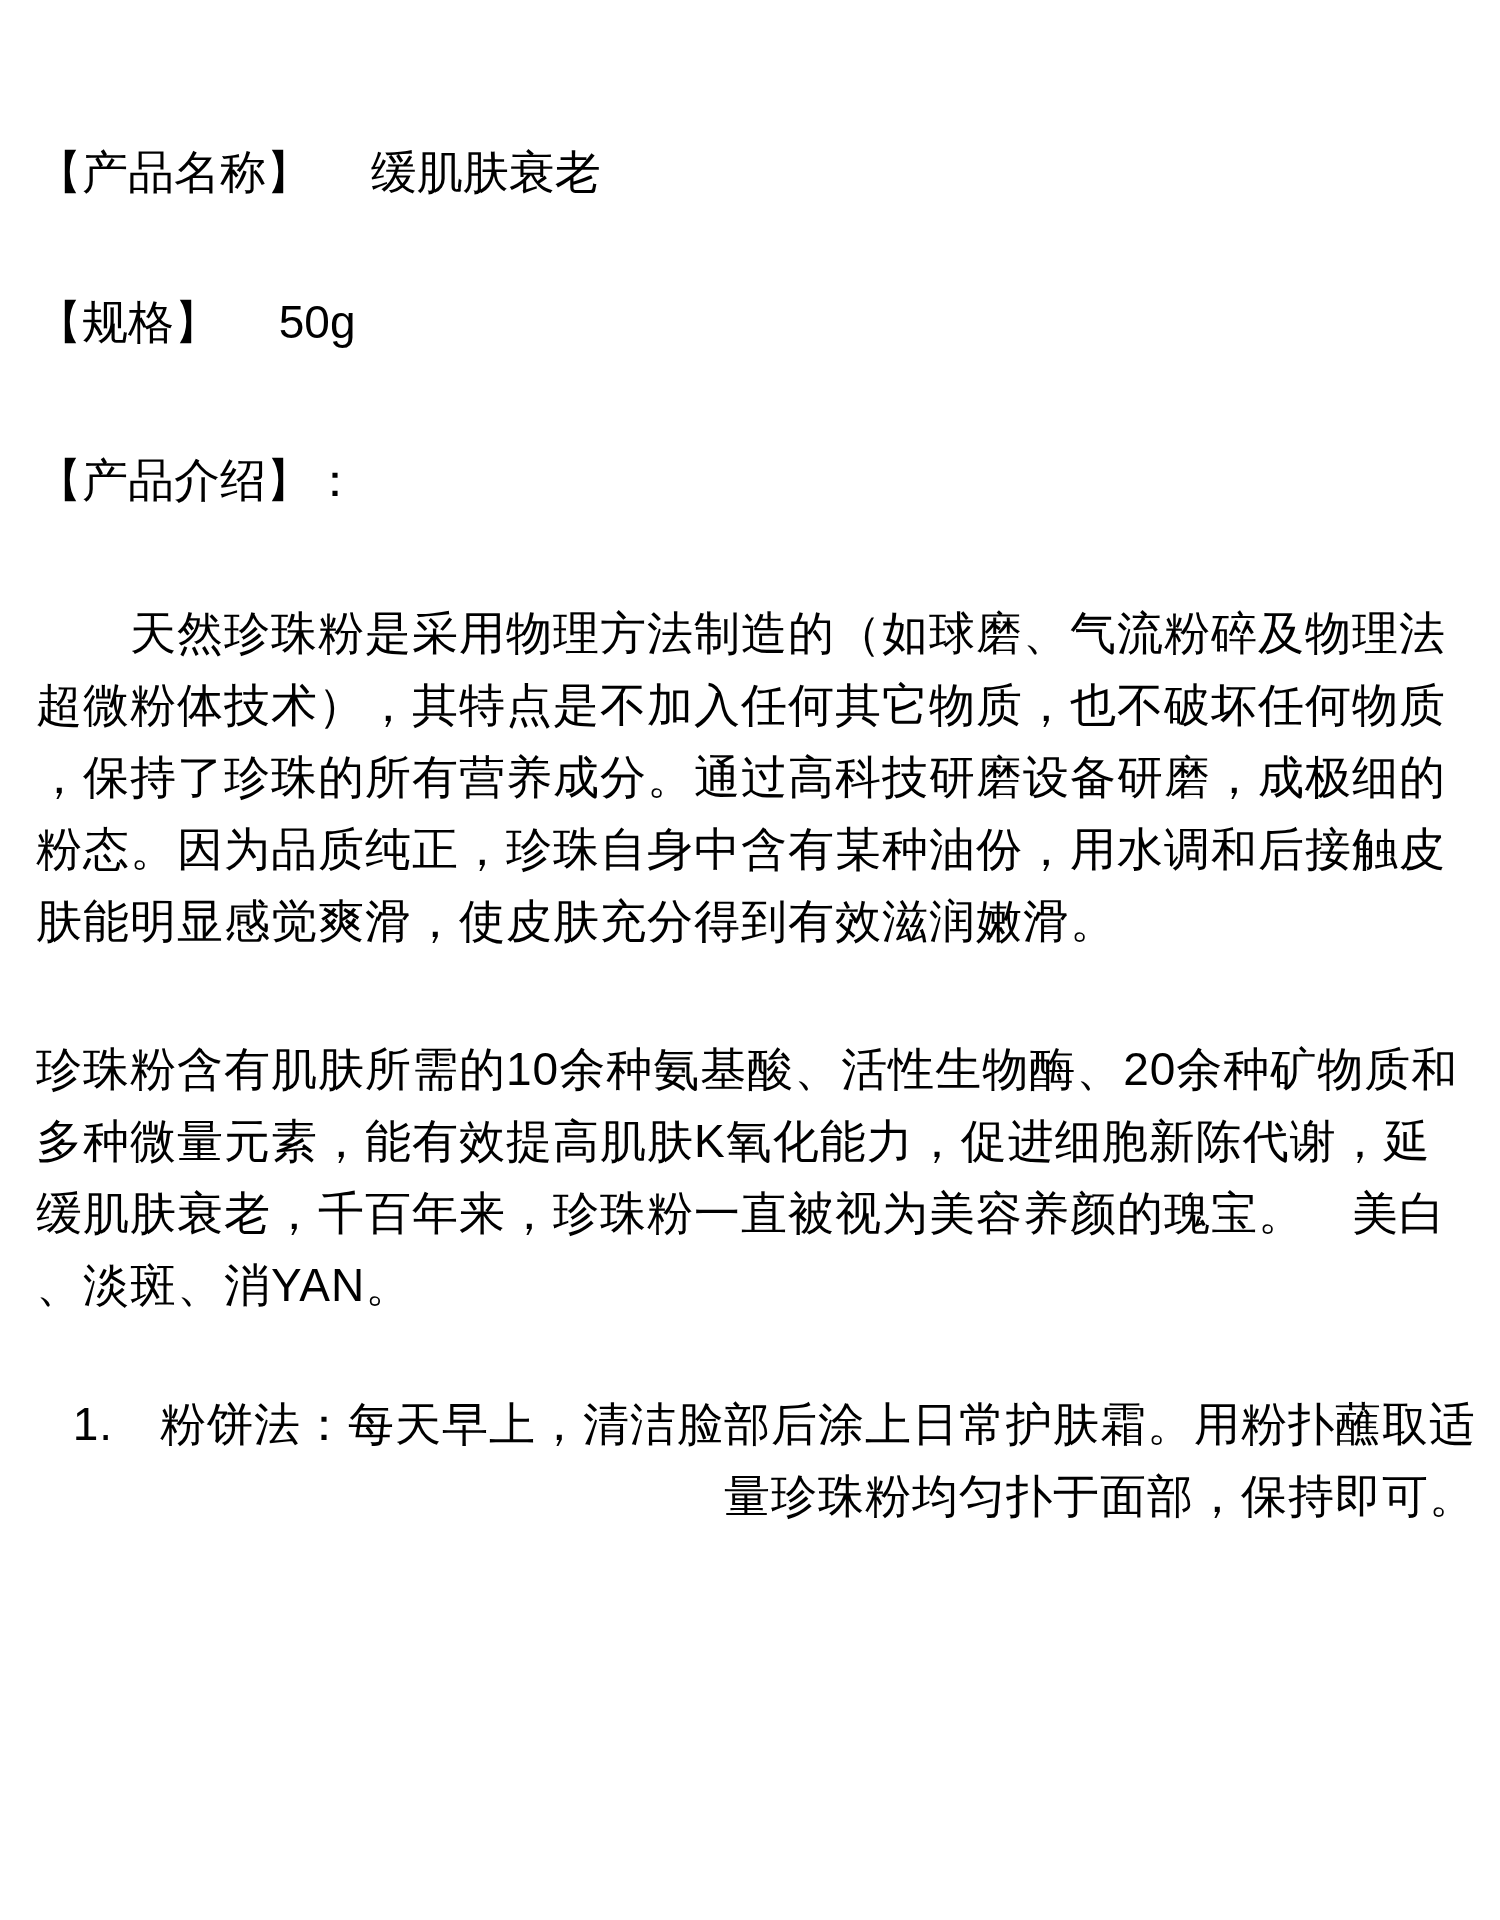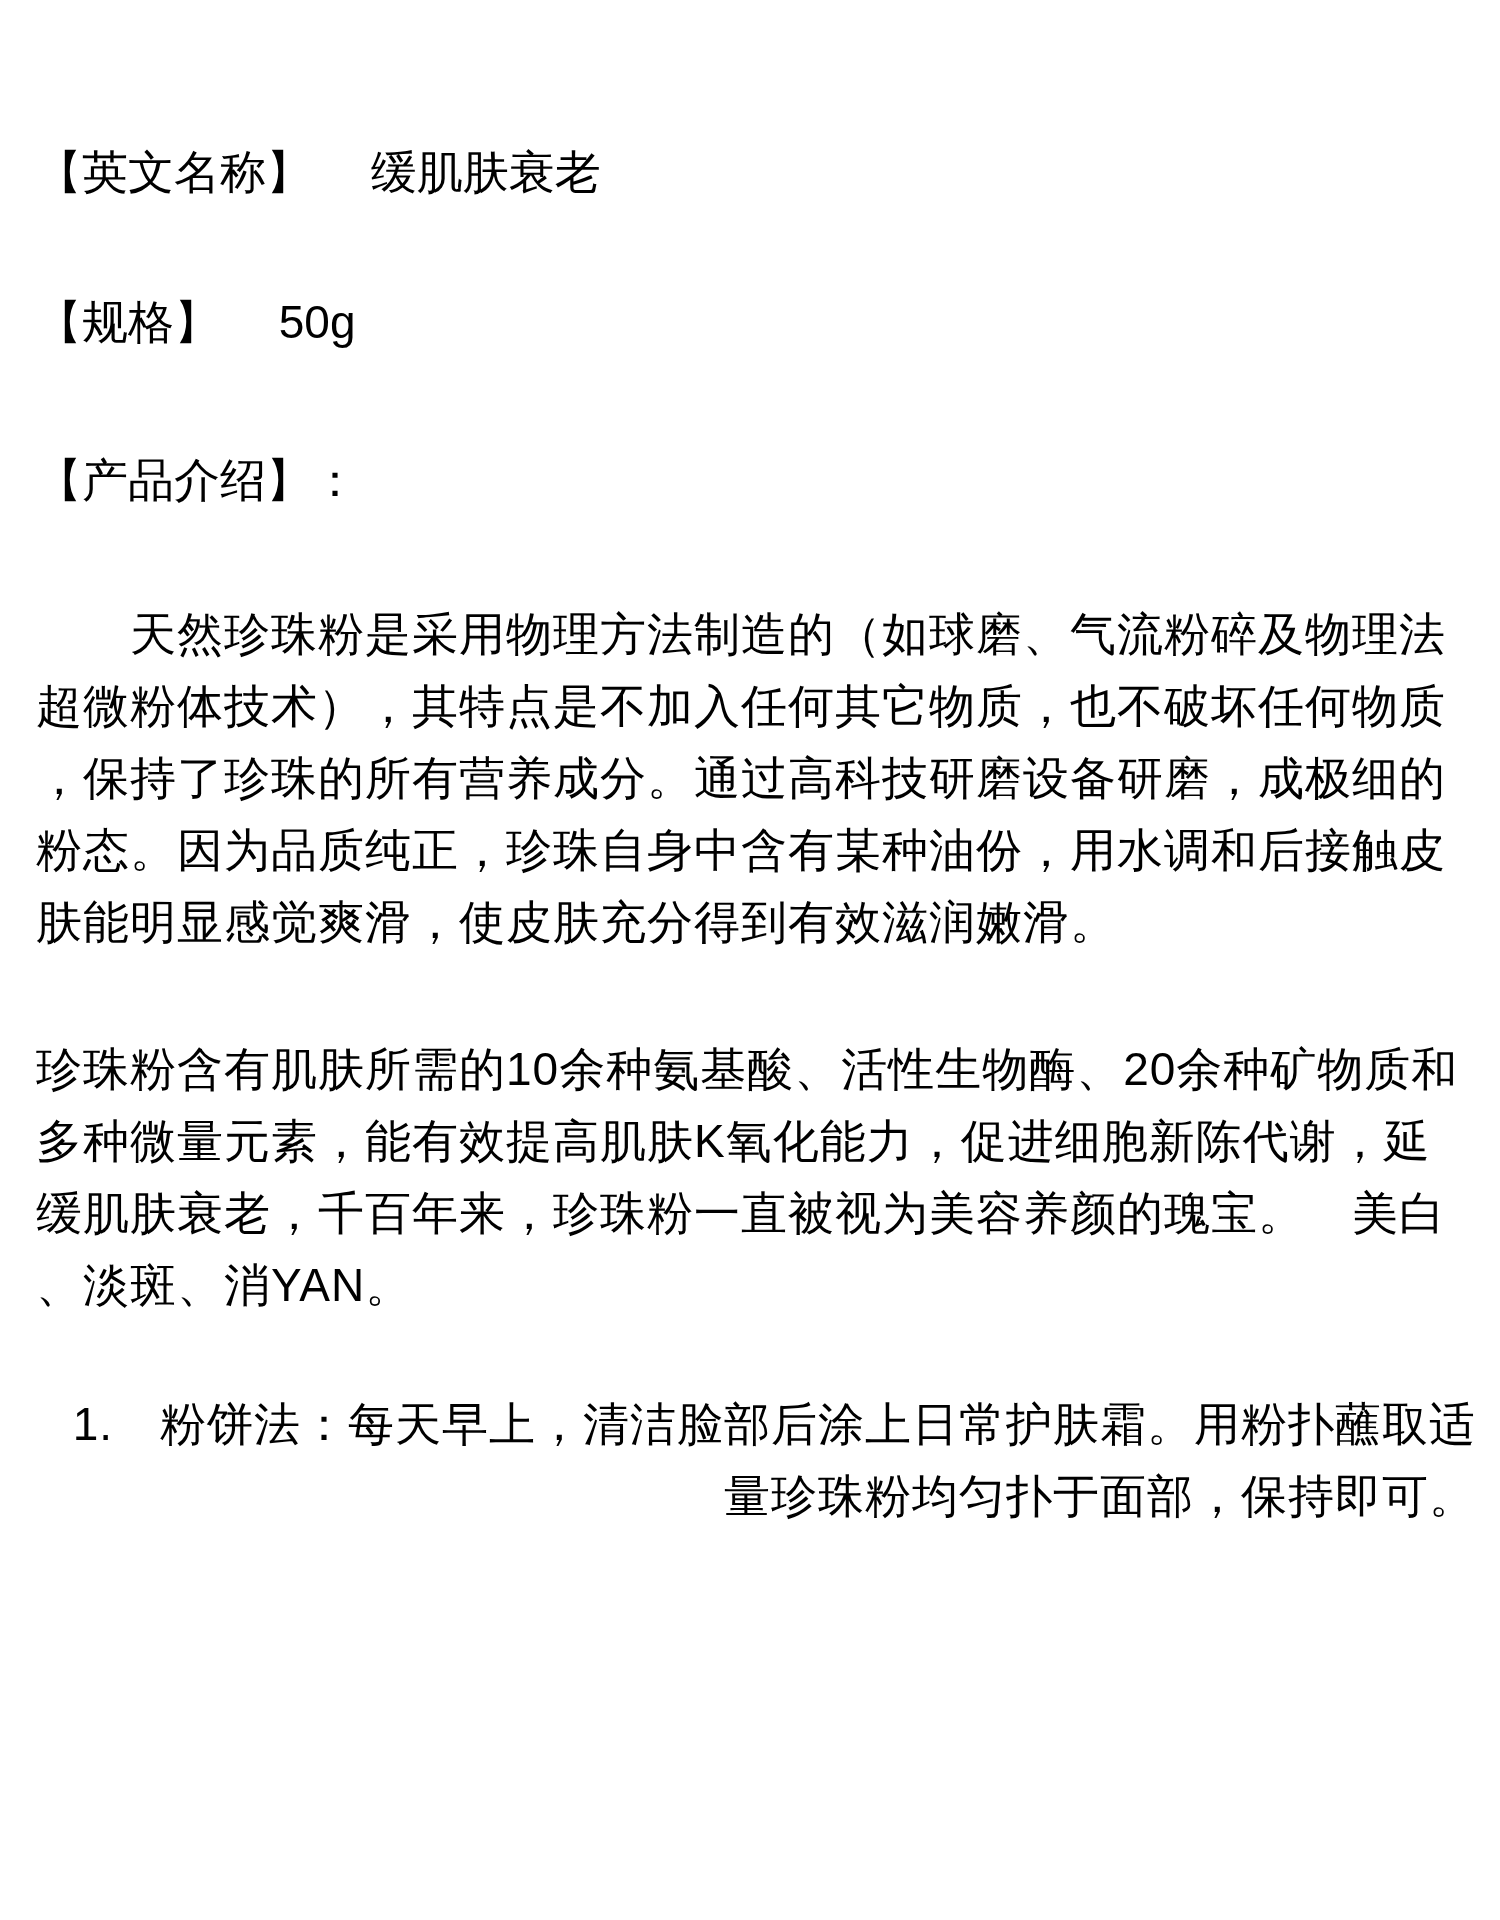--- a/index.html
+++ b/index.html
@@ -36,31 +36,31 @@
   .section-heading {
     margin: 104px 0 0 0;
   }
   .para {
     margin: 0;
     white-space: pre;          
     font-size: 46px;
     line-height: 72px;
     letter-spacing: 1px;
   }
-  .para-intro   { margin-top: 91px; }
+  .para-intro   { margin-top: 91px; font-family: Liberation Serif, serif; }
   .para-benefit { margin-top: 75px; }
   .para-usage   { margin-top: 67px; text-align: right; }
 </style>
 </head>
 <body>
 
 <div class="page">
 
   <div class="field-row">
-    <span class="field-label">【英文名称】</span>
+    <span class="field-label">【产品名称】</span>
     <span class="field-value">缓肌肤衰老</span>
   </div>
 
 
   <div class="field-row">
     <span class="field-label">【规格】</span>
     <span class="field-value">50g</span>
   </div>
 
 

